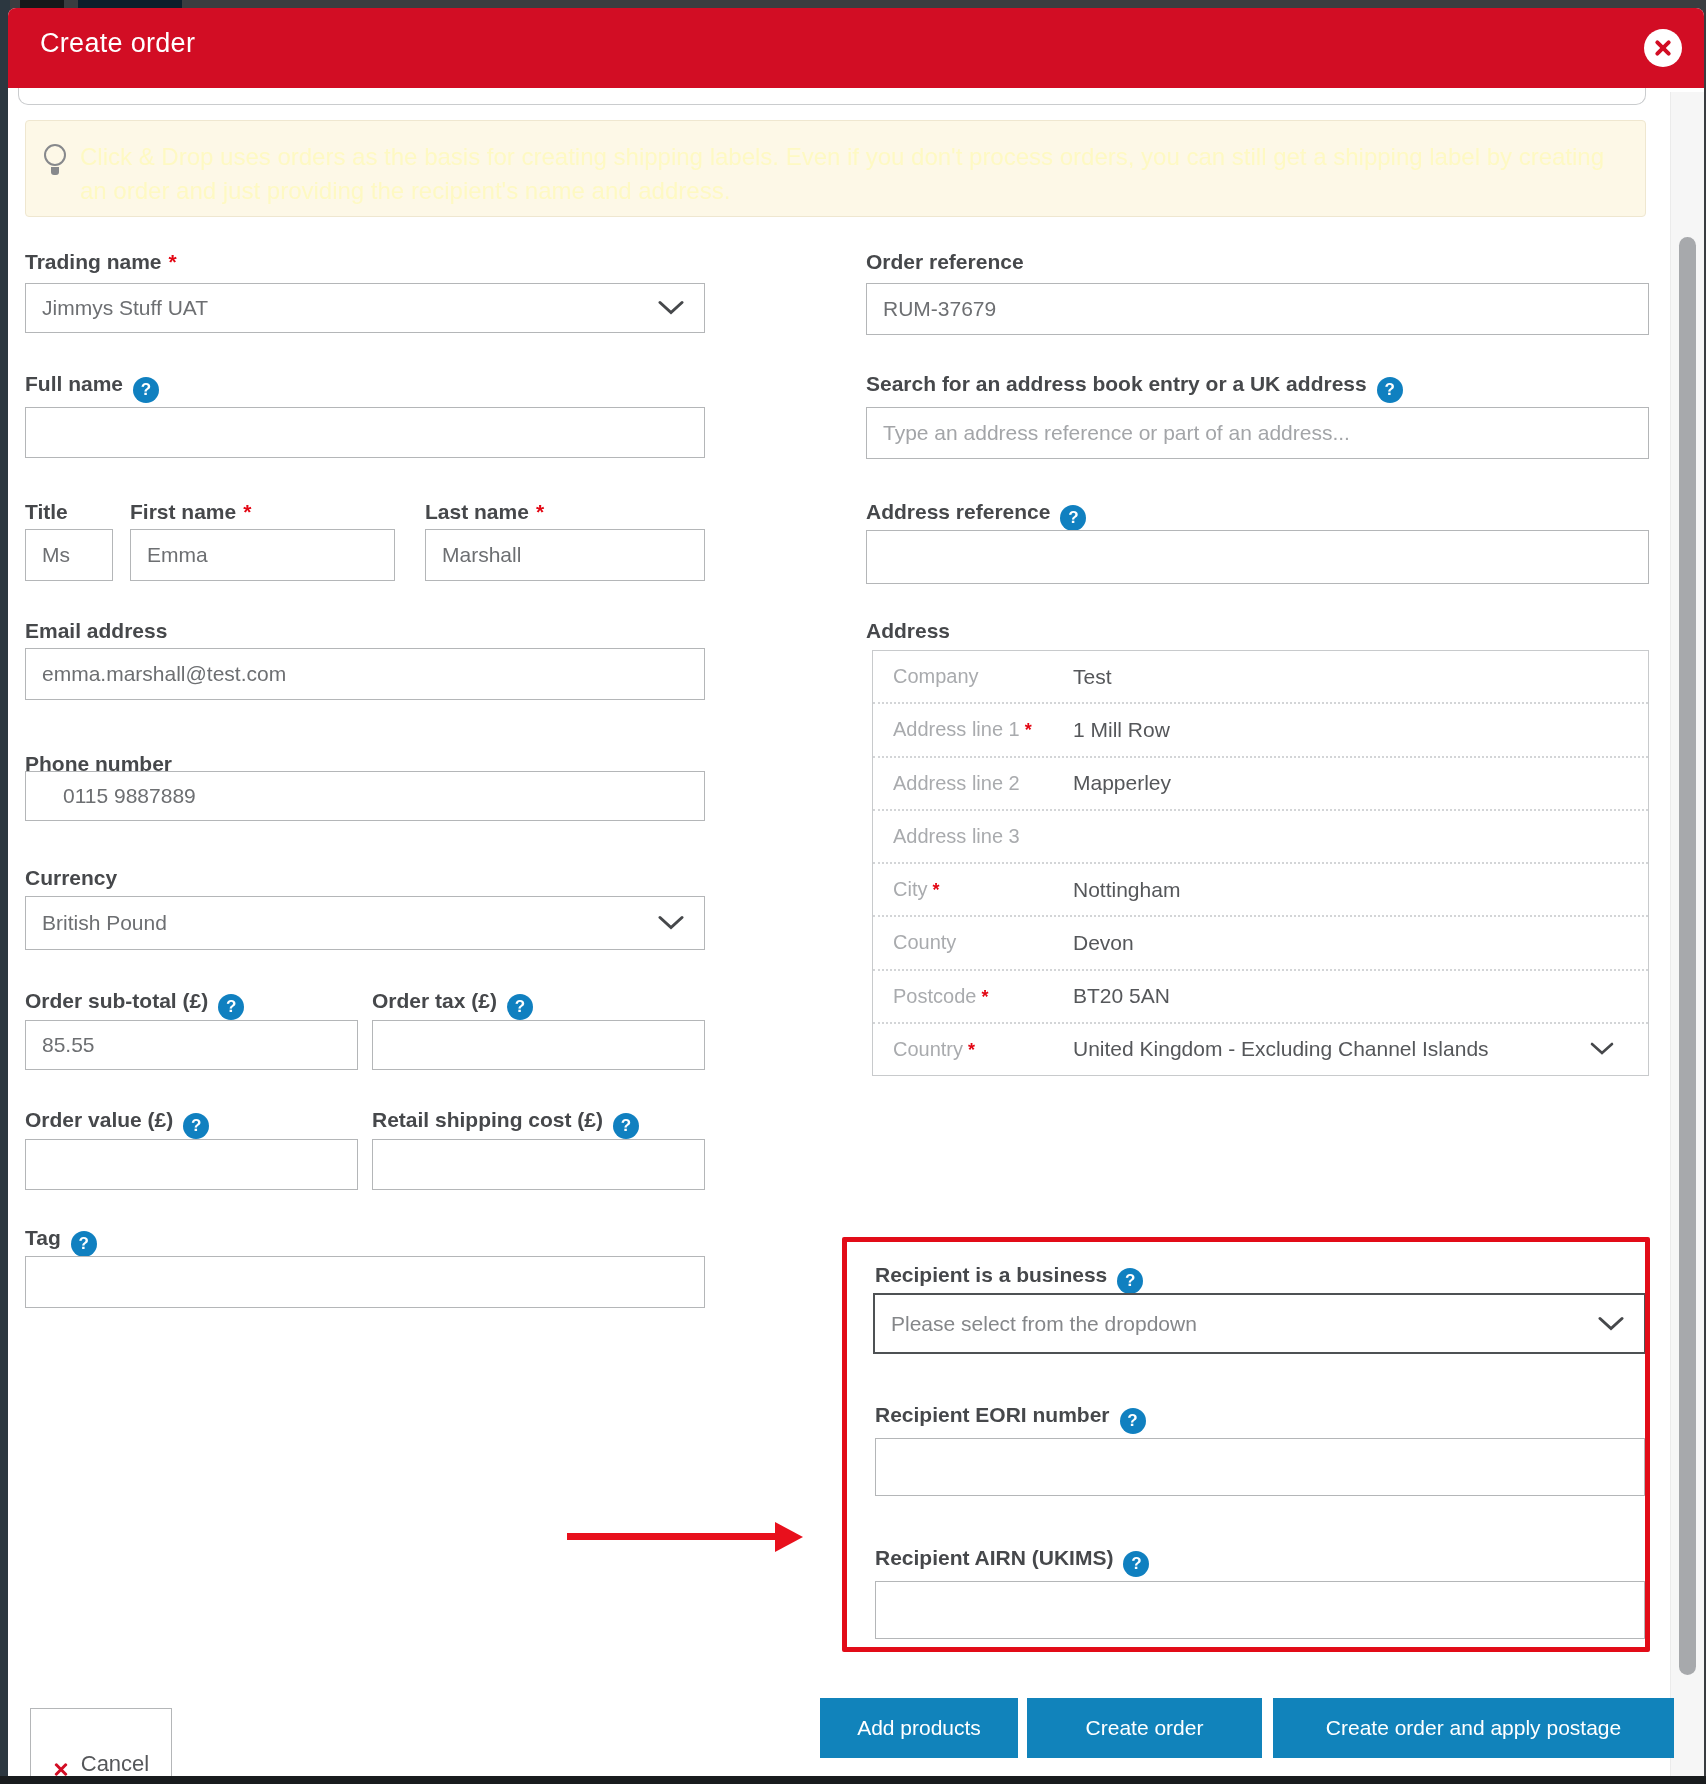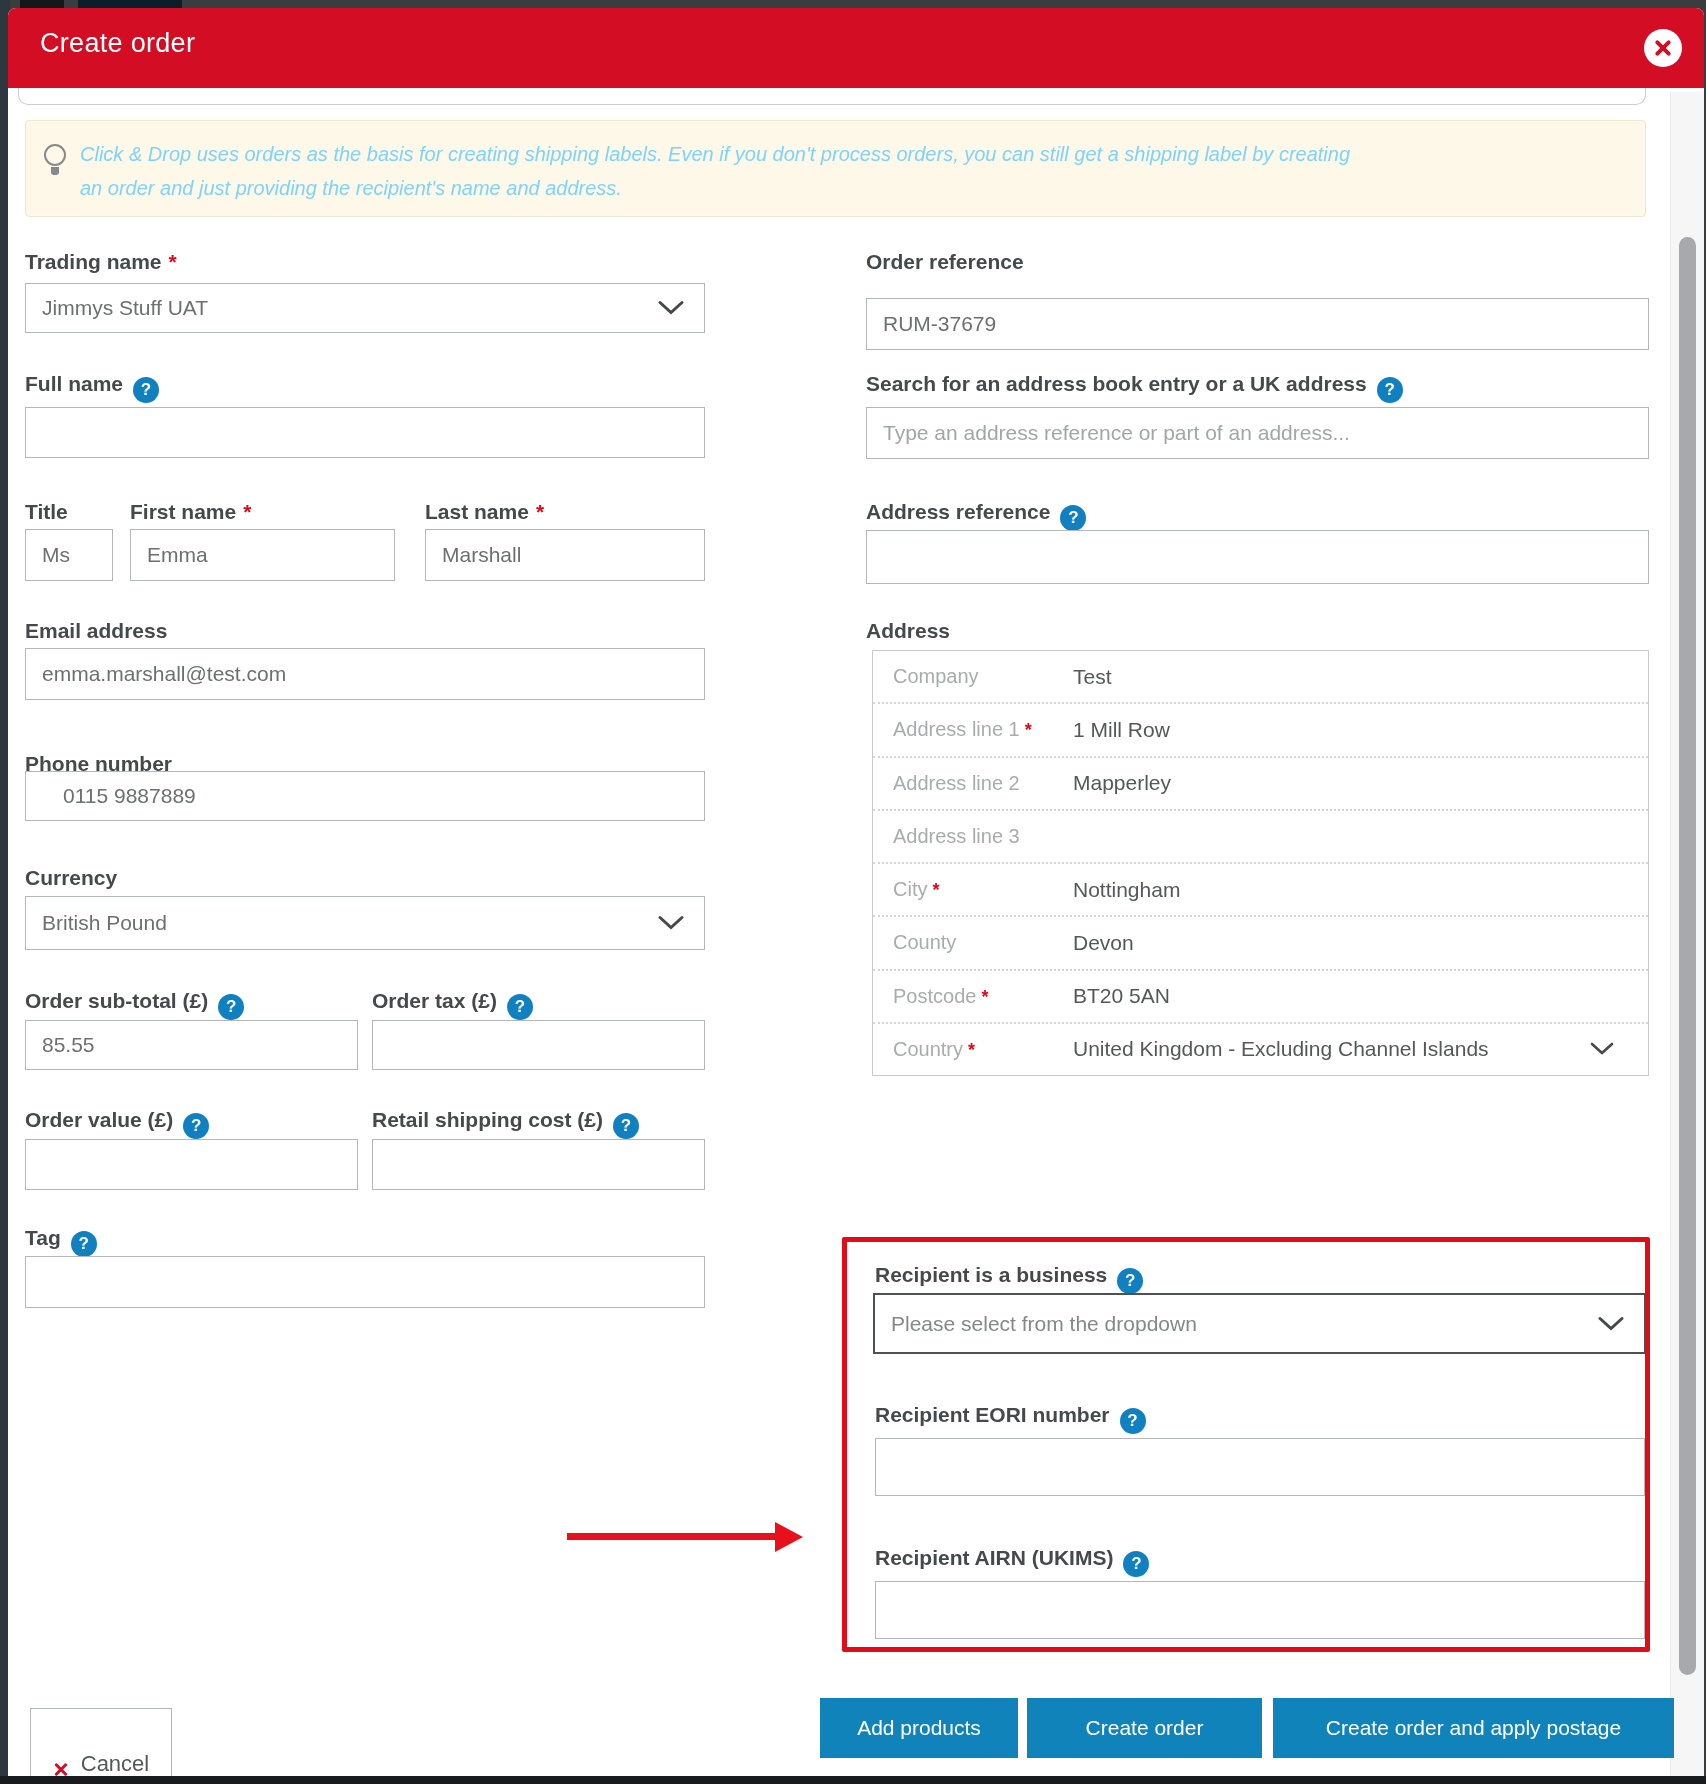--- a/index.html
+++ b/index.html
@@ -26,21 +26,21 @@
   .sb-thumb{left:1679px;top:237px;width:17px;height:1438px;background:#a7a9ac;border-radius:9px;z-index:3;}
 
   
   .cutbox{left:18px;top:88px;width:1628px;height:17px;border:1px solid #caccce;border-top:none;
           border-radius:0 0 10px 10px;background:#fff;z-index:2;}
 
   .banner{left:25px;top:120px;width:1621px;height:97px;background:#fdf8e7;border:1px solid #efe7d0;
           border-radius:4px;z-index:2;}
   .bulb{left:44px;top:144px;width:22px;height:22px;border:2px solid #87898c;border-radius:50%;z-index:3;}
   .bulb:after{content:"";position:absolute;left:5px;top:21px;width:8px;height:8px;background:#87898c;border-radius:0 0 3px 3px;}
-  .banner-line{color:#7dd3fc;font-size:20px;z-index:3;white-space:nowrap;font-style:italic;}
+  .banner-line{color:#fef9c3;font-size:24px;z-index:3;white-space:nowrap;}
 
   .lbl{font-size:21px;font-weight:700;color:#46484b;z-index:3;white-space:nowrap;}
   .req{color:#e30613;margin-left:7px;font-weight:700;}
   .help{display:inline-block;width:26px;height:26px;margin-left:10px;border-radius:50%;background:#1080c0;
         color:#fff;font-size:17px;font-weight:700;text-align:center;line-height:26px;vertical-align:-4px;cursor:pointer;}
 
   .inp{position:absolute;border:1px solid #b4b6b8;background:#fff;color:#6d6f72;font-size:21px;
        font-family:"Liberation Sans",sans-serif;padding:0 0 0 16px;outline:none;z-index:3;}
   .inp::placeholder{color:#a3a5a8;opacity:1;}
 
@@ -176,21 +176,21 @@
     <span>Tag</span><span class="help">?</span>
   </div>
   <input class="inp" style="left: 25px; top: 1256px; width: 680px; height: 52px;" value="">
 
   <div class="abs arrow-line"></div>
   <div class="abs arrow-head"></div>
 
   <div class="abs lbl" style="left:866px;top:250px;">
     <span>Order reference</span>
   </div>
-  <input class="inp" style="left: 866px; top: 283px; width: 783px; height: 52px; margin-top: 15px;" value="RUM-37679">
+  <input class="inp" style="left: 866px; top: 283px; width: 783px; height: 52px;" value="RUM-37679">
 
   <div class="abs lbl" style="left:866px;top:372px;">
     <span>Search for an address book entry or a UK address</span><span class="help">?</span>
   </div>
   <input class="inp" style="left: 866px; top: 407px; width: 783px; height: 52px;" placeholder="Type an address reference or part of an address...">
 
   <div class="abs lbl" style="left:866px;top:500px;">
     <span>Address reference</span><span class="help">?</span>
   </div>
   <input class="inp" style="left: 866px; top: 530px; width: 783px; height: 54px;" value="">

